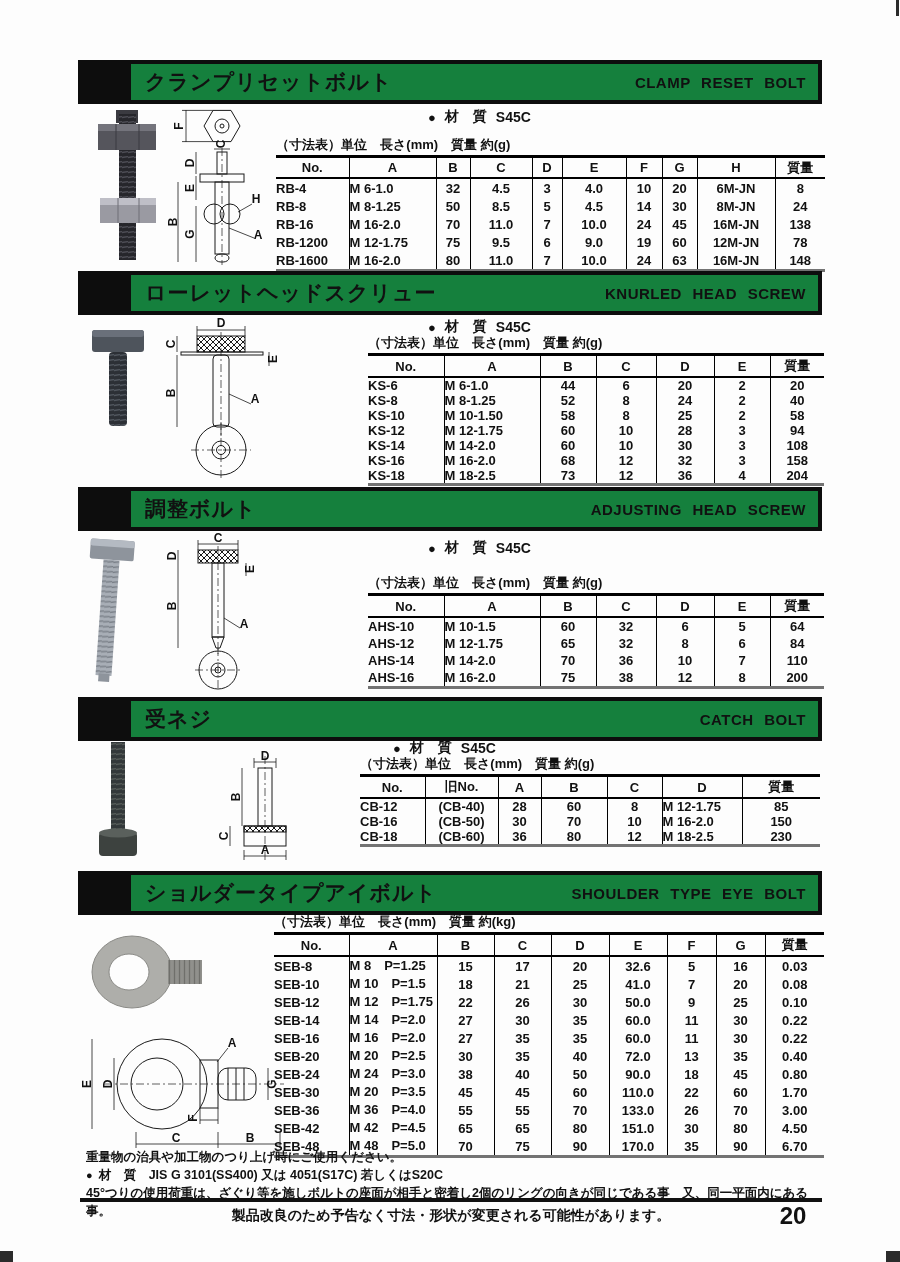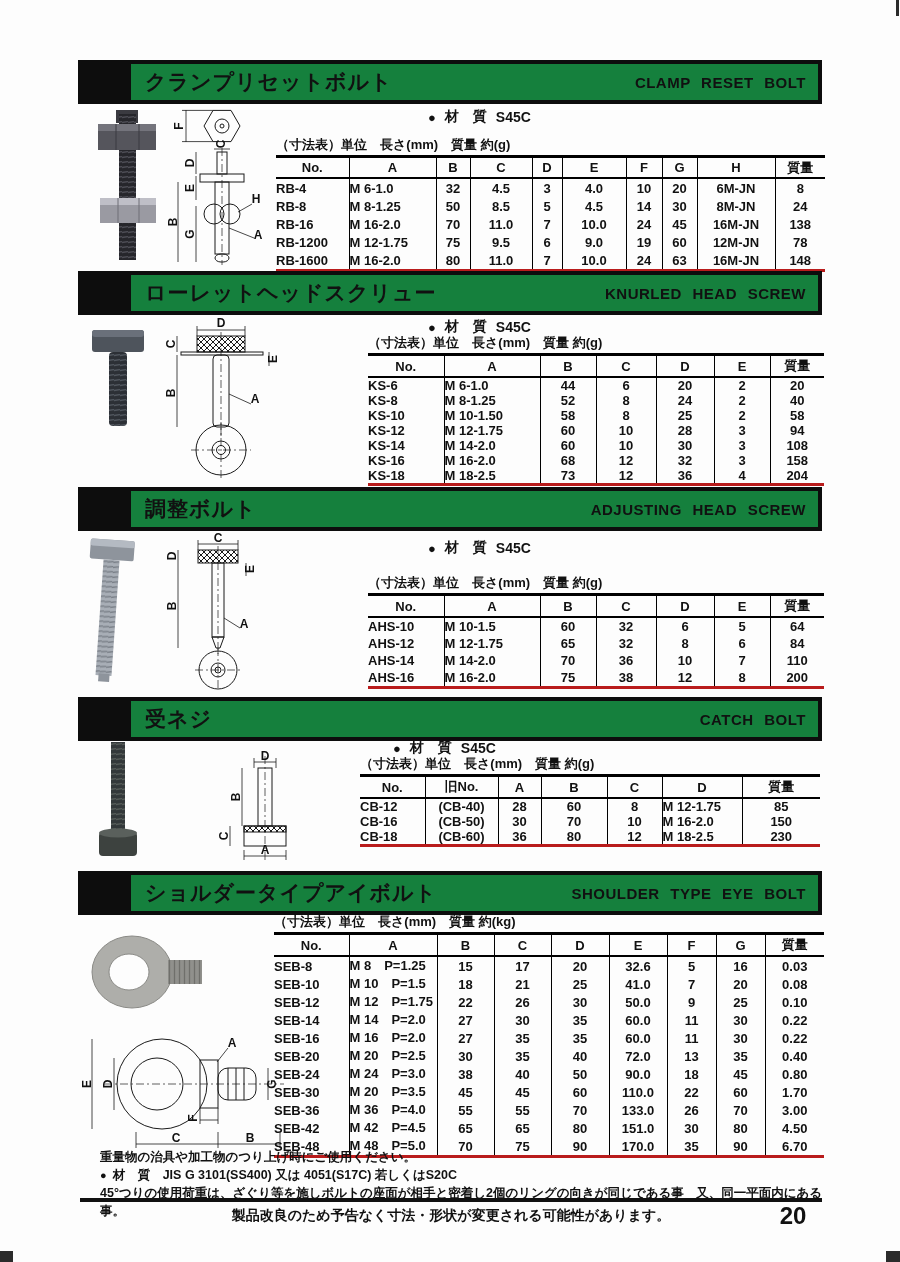--- a/index.html
+++ b/index.html
@@ -23,21 +23,21 @@
   .lrow{position:absolute;display:flex;justify-content:flex-start;align-items:flex-end;
         font-size:13px;font-weight:700;}
   #lr1{left:276px;top:136px;width:549px}
   #lr2{left:368px;top:334px;width:456px}
   #lr3{left:368px;top:574px;width:456px}
   #lr4{left:360px;top:755px;width:460px}
   #lr5{left:274px;top:913px;width:550px}
 
   
   table.dt{position:absolute;border-collapse:collapse;table-layout:fixed;
-           border-top:3px solid #000;border-bottom:3px solid #b91c1c;}
+           border-top:3px solid #000;border-bottom:3px solid #737373;}
   table.dt th{border-bottom:2px solid #000;font-size:13px;font-weight:600;padding:0;}
   table.dt th,table.dt td{border-left:1px solid #000;}
   table.dt th:first-child,table.dt td:first-child{border-left:none;}
   table.dt td{font-size:13px;font-weight:600;padding:0;}
   td.al{text-align:left;padding-left:10px;}
   td.ac{text-align:center;}
   #t1{left:276px;top:155px}.t1 th{height:19px}.t1 td{height:18px}
   #t2{left:368px;top:353px}.t2 th{height:20px}.t2 td{height:15px}
   #t3{left:368px;top:593px}.t3 th{height:20px}.t3 td{height:17px}
   #t4{left:360px;top:774px}.t4 th{height:20px}.t4 td{height:15px}
@@ -50,21 +50,21 @@
   #d1{left:170px;top:102px}#d2{left:165px;top:318px}#d3{left:162px;top:534px}
   #d4{left:190px;top:750px}#d5{left:84px;top:1032px}
   .dg svg{overflow:visible}
   .dg line,.dg rect.o,.dg circle,.dg polygon,.dg path{stroke:#1a1a1a;fill:none;stroke-width:1;}
   .dg .cl{stroke-dasharray:8 3 2 3;stroke-width:.7;}
   .dg .dim{stroke-width:.8;}
   text.dl{font-size:12px;font-weight:bold;fill:#111;font-family:"Liberation Sans",sans-serif;
           text-anchor:middle;dominant-baseline:middle;stroke:none;}
 
   
-  #notes{position:absolute;left:100px;top:1148px;width:745px;font-size:12.5px;font-weight:600;line-height:18px;}
+  #notes{position:absolute;left:86px;top:1148px;width:745px;font-size:12.5px;font-weight:600;line-height:18px;}
   #notes .bullet{font-size:11px;margin-right:6px;}
   #rule{position:absolute;left:80px;top:1198px;width:742px;height:4px;background:#111;}
   #fnote{position:absolute;left:80px;top:1207px;width:742px;text-align:center;font-size:14px;font-weight:bold;}
   #pnum{position:absolute;left:758px;top:1202px;width:70px;text-align:center;font-size:24px;font-weight:bold;}
 
   
   .mark{position:absolute;background:#2b2b2b;}
   #mk1{left:896px;top:0;width:3px;height:16px;}
   #mk2{left:0;top:1251px;width:13px;height:11px;}
   #mk3{left:886px;top:1251px;width:14px;height:11px;}

